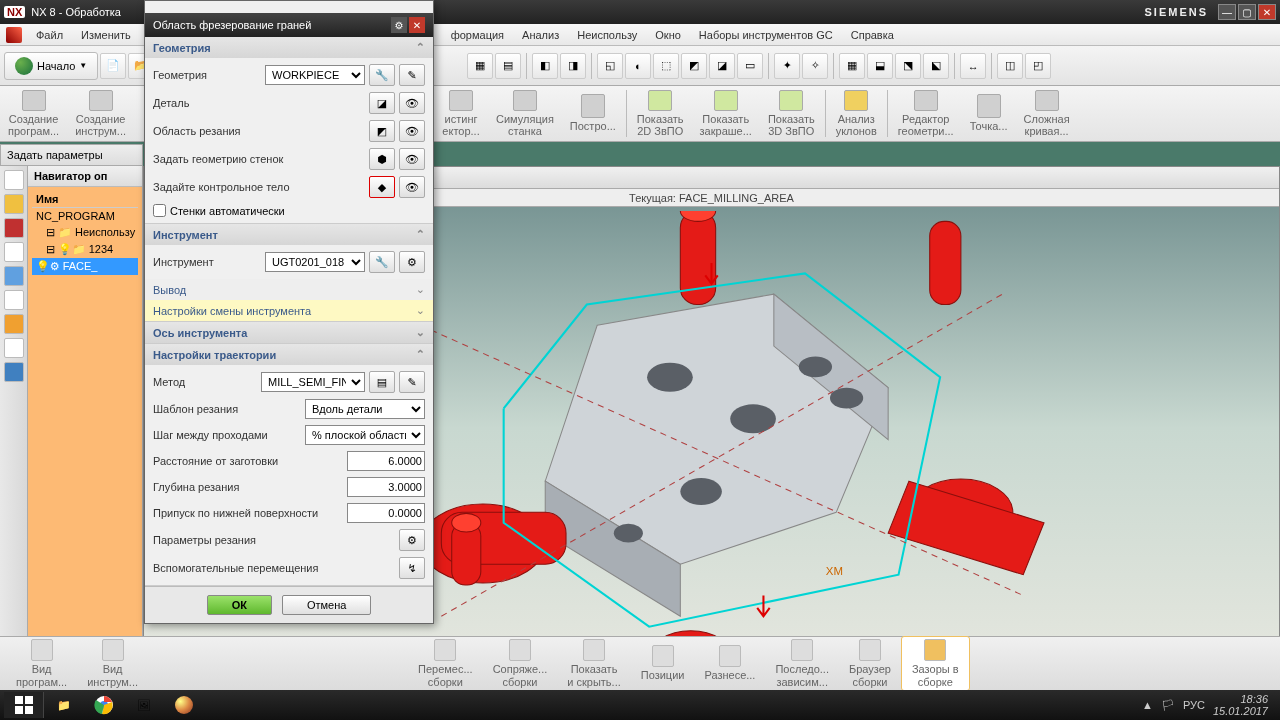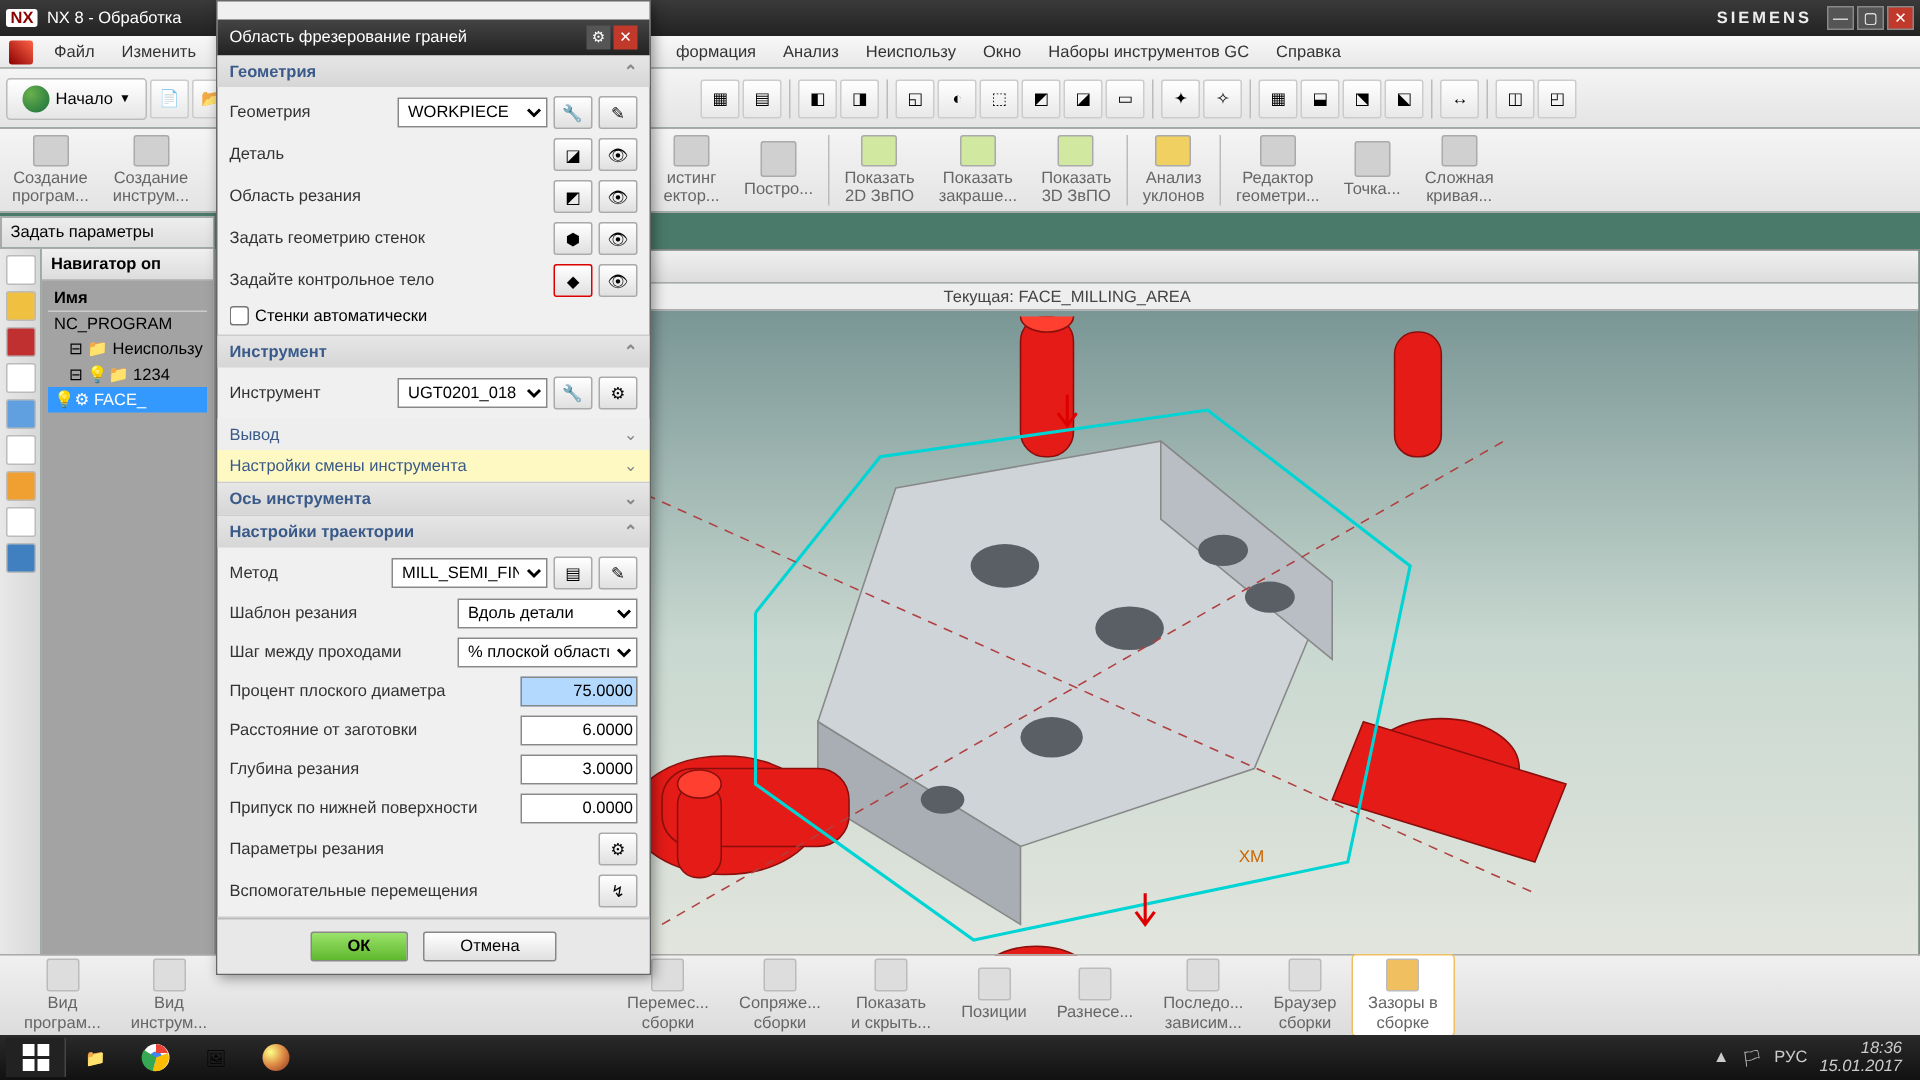--- a/index.html
+++ b/index.html
@@ -25,21 +25,21 @@
 
 .ribbon2 { background:linear-gradient(#f4f4f4,#e4e4e4); border-bottom:1px solid #aaa; display:flex; height:56px; overflow:hidden;}
 .ribbon2 .bigbtn { display:flex; flex-direction:column; align-items:center; justify-content:center; padding:4px 8px; min-width:54px; color:#666; cursor:pointer; font-size:10px; line-height:1.1; text-align:center;}
 .ribbon2 .bigbtn .bicon{width:24px;height:24px;background:#d0d0d0; border:1px solid #aaa; margin-bottom:2px; border-radius:2px;}
 .ribbon2 .sep2{width:1px;background:#bbb;margin:4px 2px;}
 
 .main { position:absolute; top:144px; left:0; right:0; bottom:30px; display:flex; }
 .leftrail { width:28px; background:linear-gradient(90deg,#e8e8e8,#d8d8d8); border-right:1px solid #aaa; display:flex; flex-direction:column; gap:4px; padding:4px 2px; align-items:center;}
 .leftrail .lricon{width:20px;height:20px;border:1px solid #bbb;background:#fff;cursor:pointer;border-radius:2px;}
 
-.navcol { width:115px; background:#a3a3a3; border-right:1px solid #aaa; display:flex; flex-direction:column; }
+.navcol { width:115px; background:#fdba74; border-right:1px solid #aaa; display:flex; flex-direction:column; }
 .navhead{background:linear-gradient(#f0f0f0,#ddd);padding:4px 6px;border-bottom:1px solid #bbb;font-weight:bold;}
 .navbody{flex:1;padding:4px;overflow:hidden;}
 .treeitem{padding:2px 0 2px 4px; white-space:nowrap;}
 .treeitem.l1{padding-left:14px;}
 .treeitem.l2{}
 .treeitem.sel{background:#3399ff;color:#fff;}
 .navfoot .grp{background:linear-gradient(#eee,#ddd);border-top:1px solid #bbb;padding:3px 6px;cursor:pointer;}
 
 .viewport { flex:1; background:linear-gradient(#6b8a8a 0%, #c8d8d0 50%, #e8e8e0 100%); position:relative; overflow:hidden; border:1px solid #888;}
 .vp-toolbar{background:linear-gradient(#f0f0f0,#dcdcdc);height:22px;border-bottom:1px solid #aaa;display:flex;align-items:center;padding:0 6px;gap:6px;}
@@ -157,20 +157,25 @@
       <span>инструм...</span>
     </div>
   <div style="width:300px"></div>
   <div class="bigbtn">
       <div class="bicon"></div>
       <span>истинг</span>
       <span>ектор...</span>
     </div>
   <div class="bigbtn">
       <div class="bicon"></div>
+      <span>Симуляция</span>
+      <span>станка</span>
+    </div>
+  <div class="bigbtn">
+      <div class="bicon"></div>
       <span>Постро...</span>
     </div>
   <div class="sep2"></div>
   <div class="bigbtn">
       <div class="bicon" style="background:#d0e8a0"></div>
       <span>Показать</span>
       <span>2D ЗвПО</span>
     </div>
   <div class="bigbtn">
       <div class="bicon" style="background:#d0e8a0"></div>
@@ -375,24 +380,20 @@
       </div>
       <div class="row">
         <span class="lbl">Шаблон резания</span>
         <select style="width:120px"><option>Вдоль детали</option></select>
       </div>
       <div class="row">
         <span class="lbl">Шаг между проходами</span>
         <select style="width:120px"><option>% плоской области</option></select>
       </div>
       <div class="row">
-        <span class="lbl">Процент плоского диаметра</span>
-        <input type="text" class="numfield hl" value="75.0000" style="">
-      </div>
-      <div class="row">
         <span class="lbl">Расстояние от заготовки</span>
         <input type="text" class="numfield" value="6.0000" style="">
       </div>
       <div class="row">
         <span class="lbl">Глубина резания</span>
         <input type="text" class="numfield" value="3.0000" style="">
       </div>
       <div class="row">
         <span class="lbl">Припуск по нижней поверхности</span>
         <input type="text" class="numfield" value="0.0000" style="">

